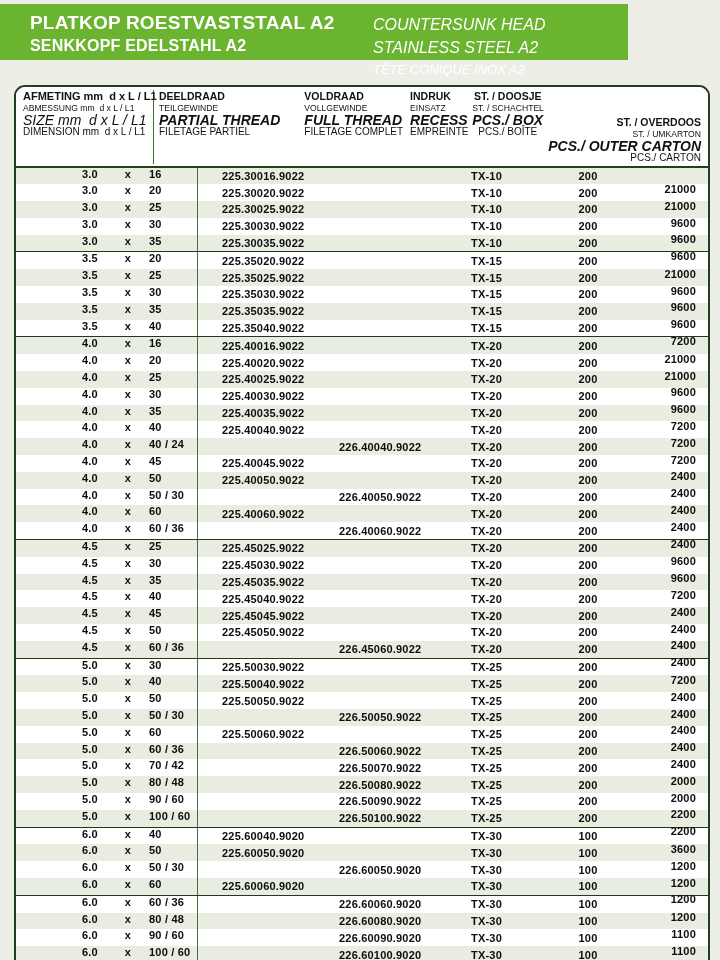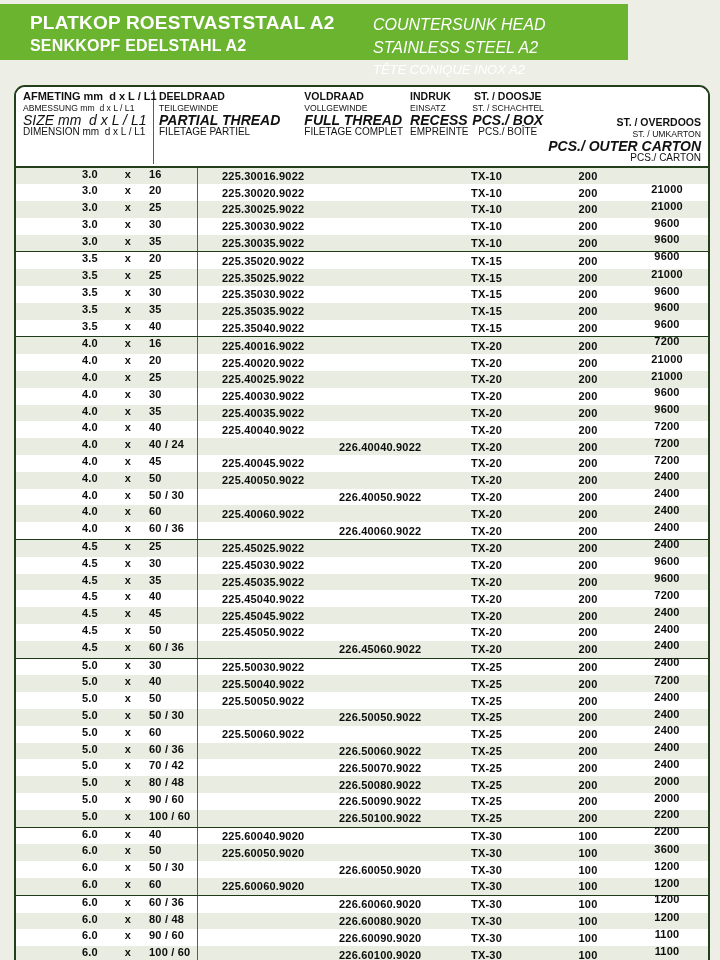--- a/index.html
+++ b/index.html
@@ -60,21 +60,21 @@
     letter-spacing: 0.2px;
   }
   .row.stripe { background: #e9ece1; }
   .group { border-bottom: 1.5px solid #1f3a18; }
   .group:last-child { border-bottom: none; }
   .cell-dim { display: flex; align-items: flex-start; height: 100%; margin-left: 44px; }
   .dim-d { width: 48px; padding-left: 15px; }
   .dim-x { width: 26px; text-align: center; font-weight: 700; }
   .dim-l { flex: 1; padding-left: 8px; white-space: pre; }
   .cell-box { padding-right: 24px; }
-  .cell-car { padding-right: 12px; text-align: center; }
+  .cell-car { padding-right: 12px; }
 </style>
 </head>
 <body>
 
 <div class="banner">
   <div class="banner-left">
     <div class="l1">PLATKOP ROESTVASTSTAAL A2</div>
     <div class="l2">SENKKOPF EDELSTAHL A2</div>
   </div>
   <div class="banner-right">

